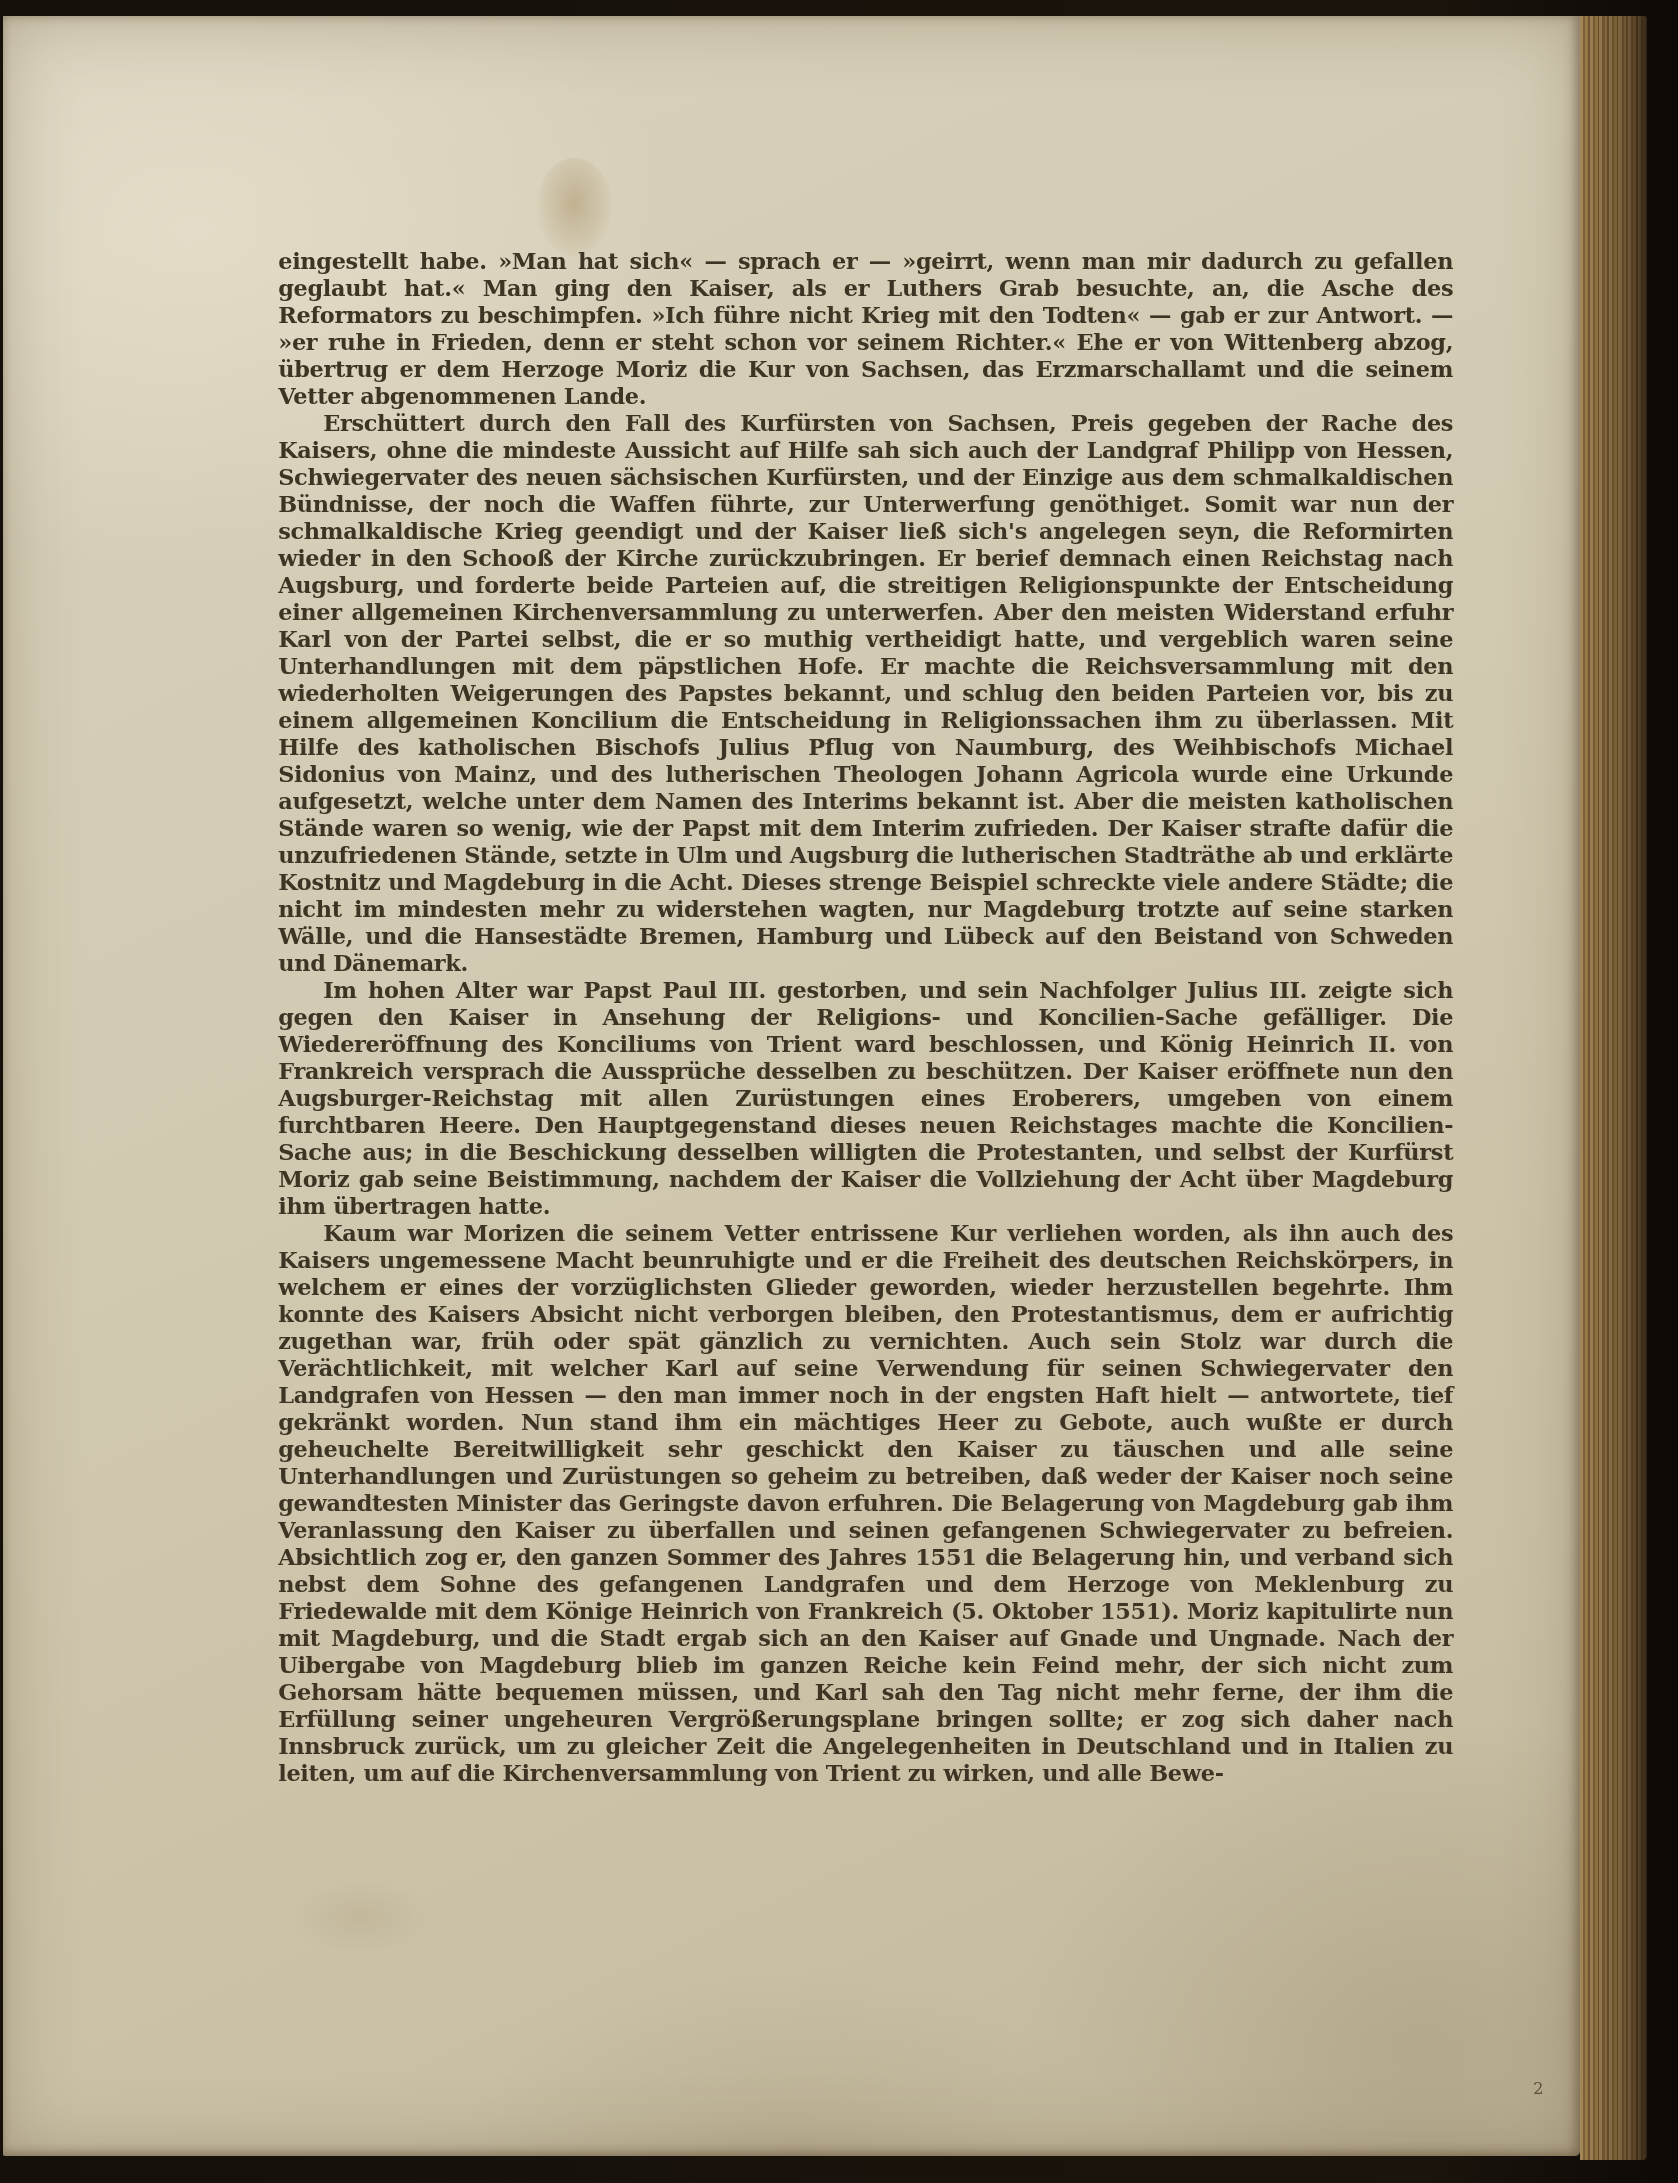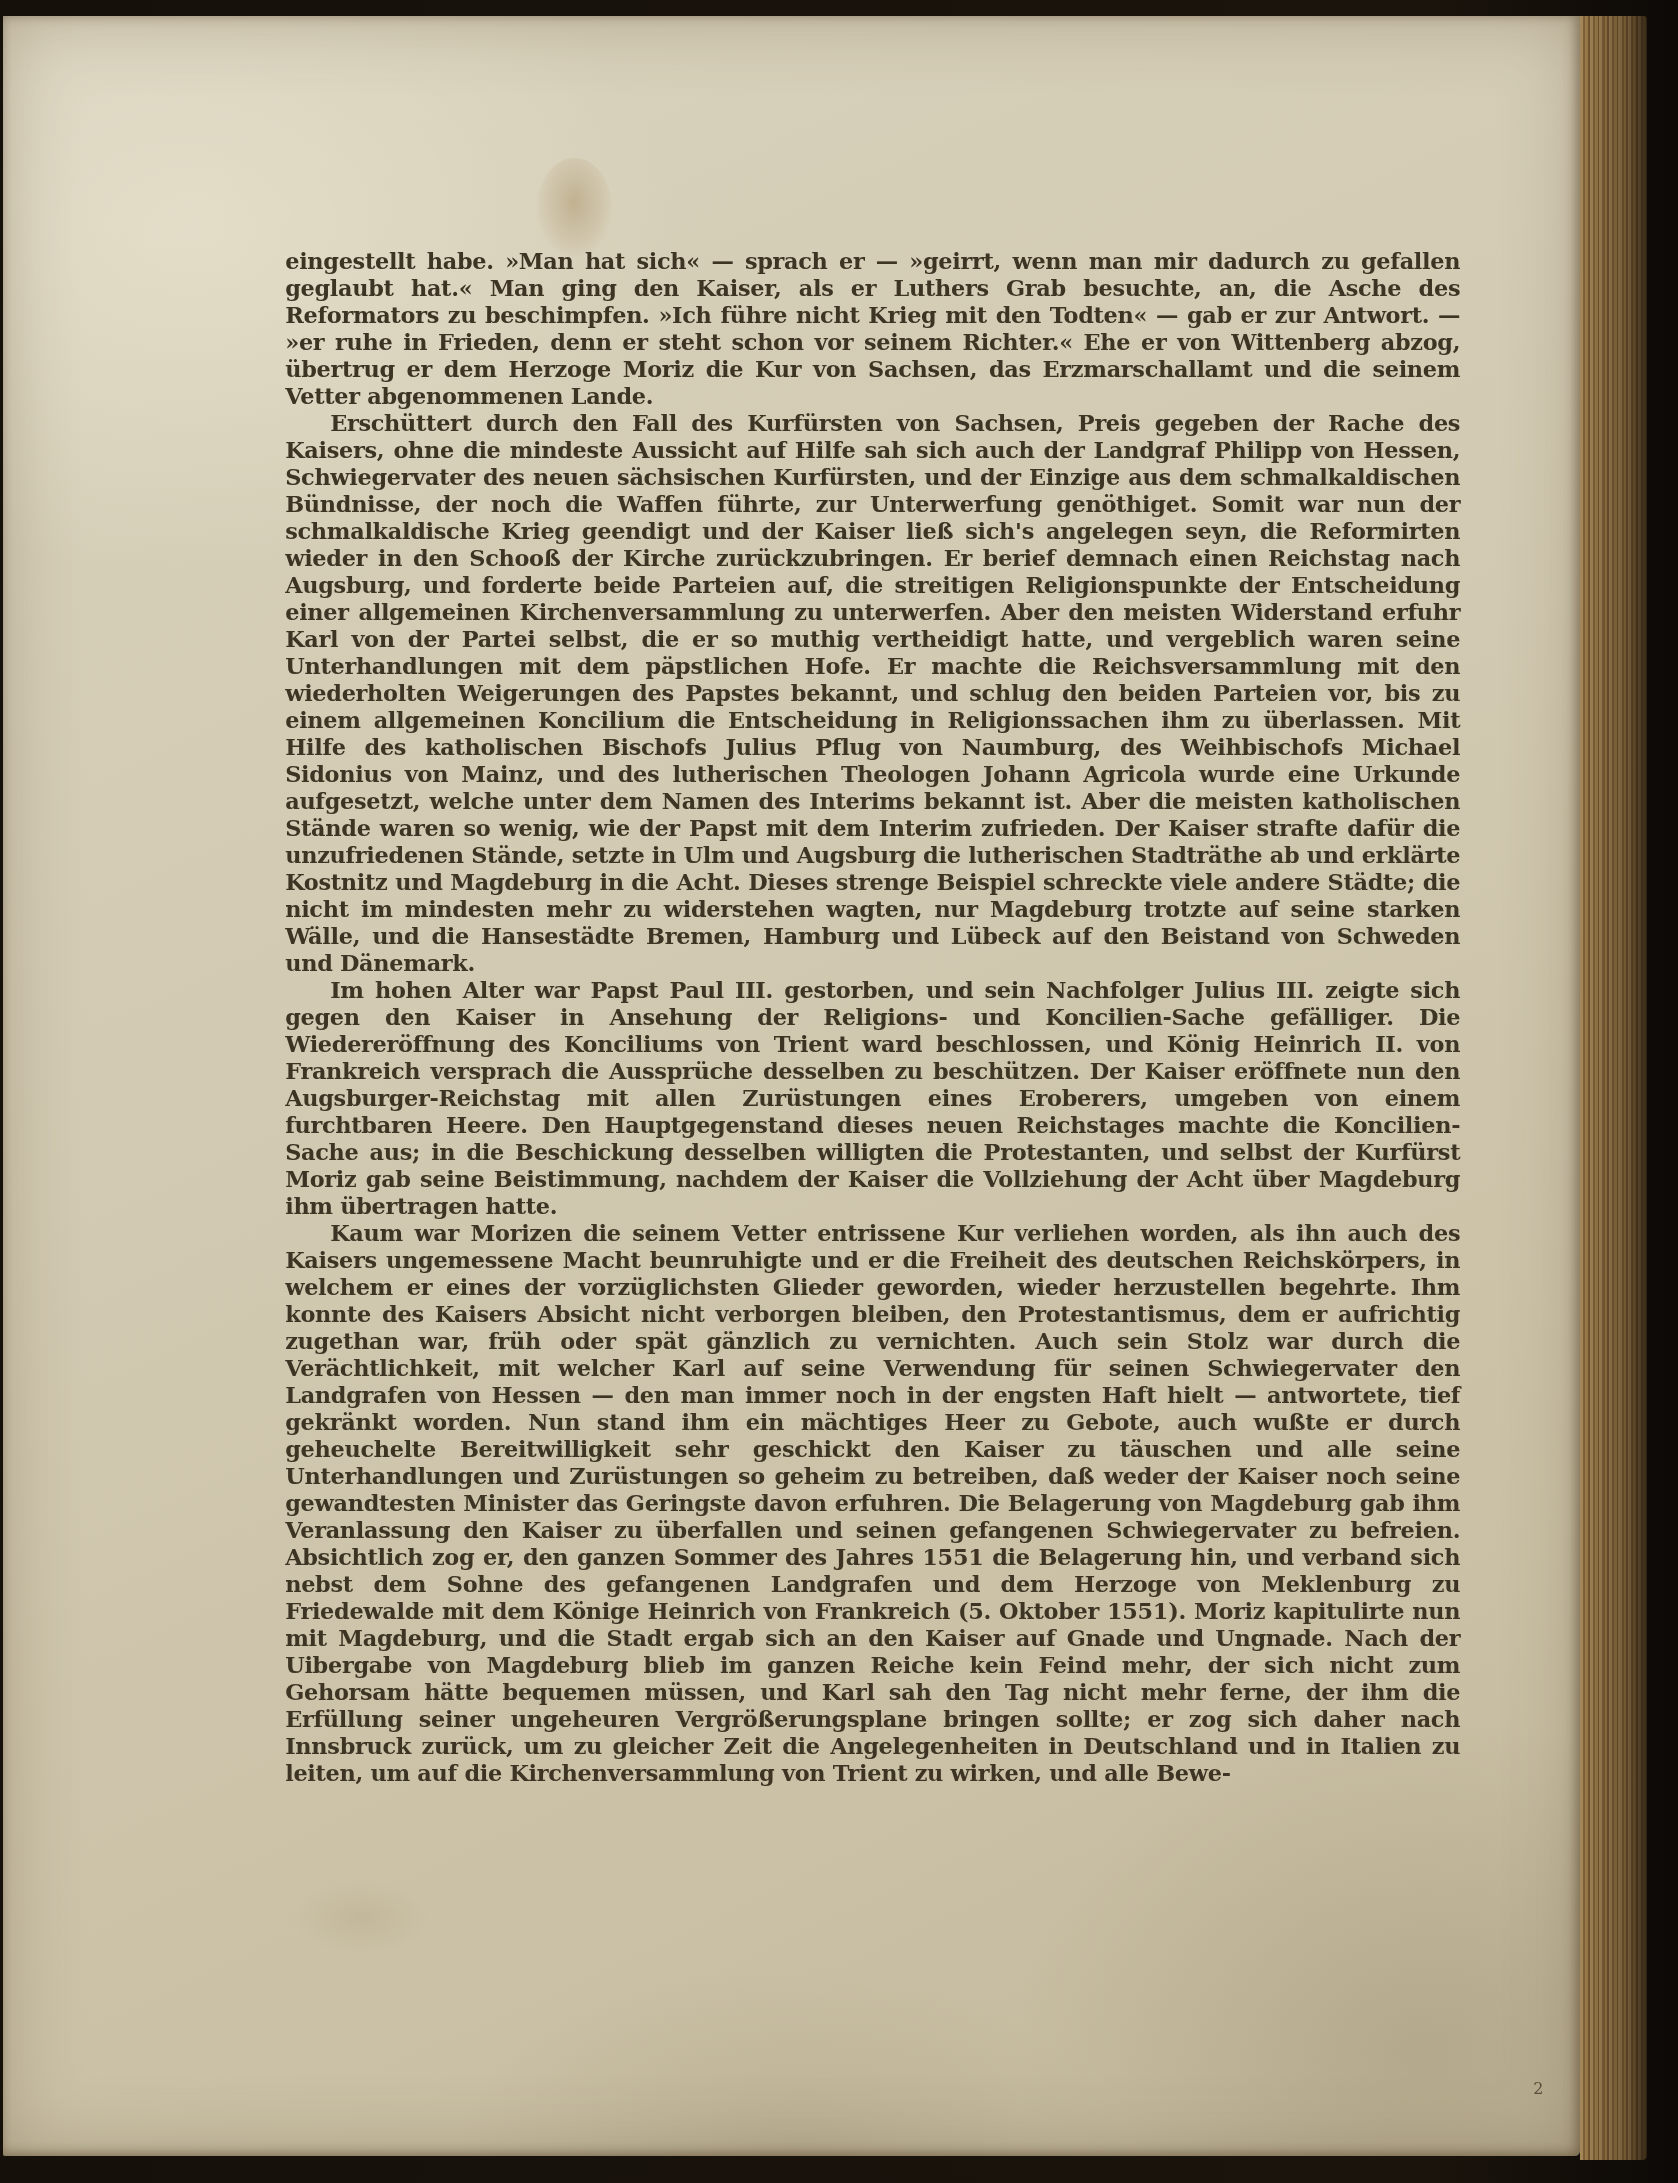--- a/index.html
+++ b/index.html
@@ -65,21 +65,21 @@
       repeating-linear-gradient(to right,
         #b39462 0px,  #b39462 3.2px,
         #8a6a3f 3.2px,  #8a6a3f 5.3px,
         #a88950 5.3px, #a88950 8px,
         #7c5d35 8px, #7c5d35 9.6px);
   }
 
   
   .text-block {
     position: absolute;
-    left: 282px;
+    left: 275px;
     top: 232px;
     width: 1175px;
     color: #3d3424;
     font-size: 22.4px;
     line-height: 27px;
     font-weight: bold;
     letter-spacing: -0.3px;
     text-align: justify;
     text-align-last: left;
     hyphens: auto;

